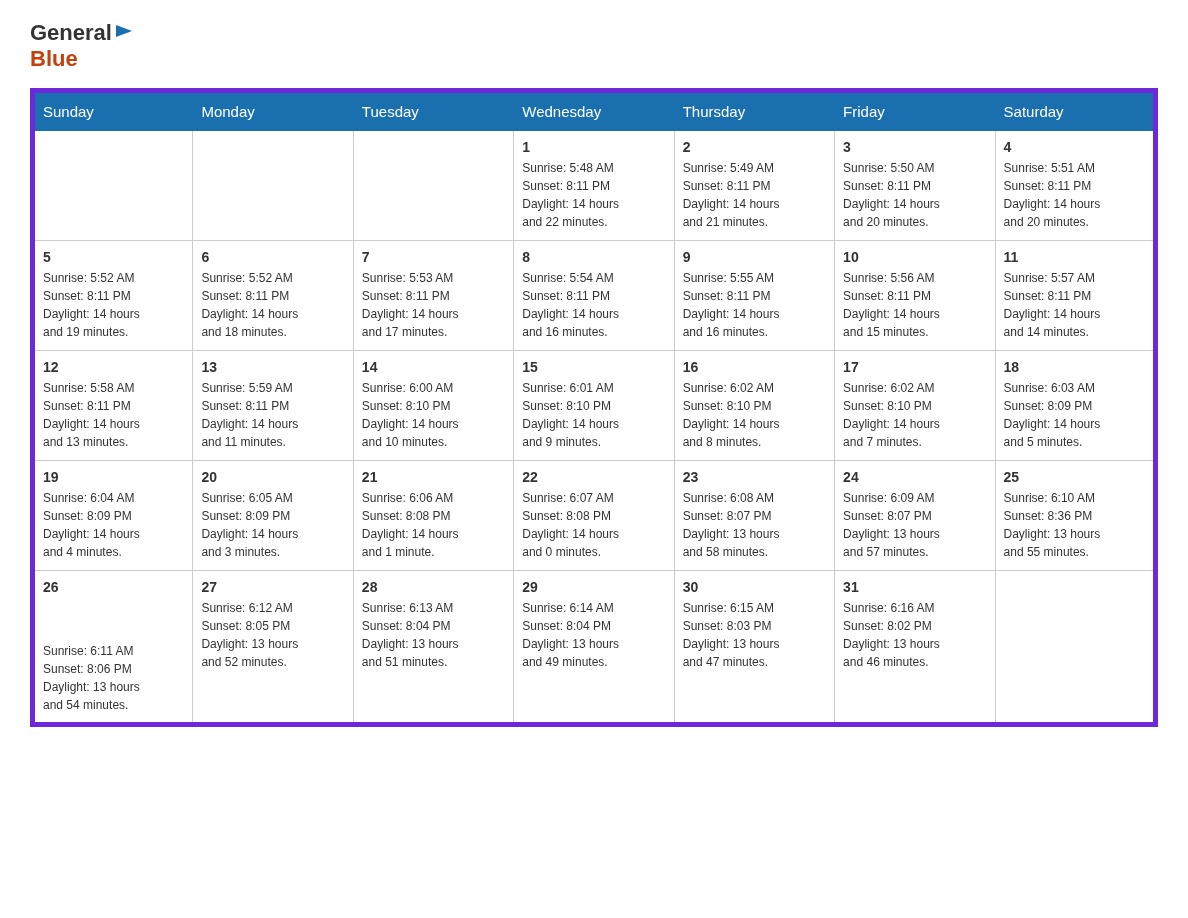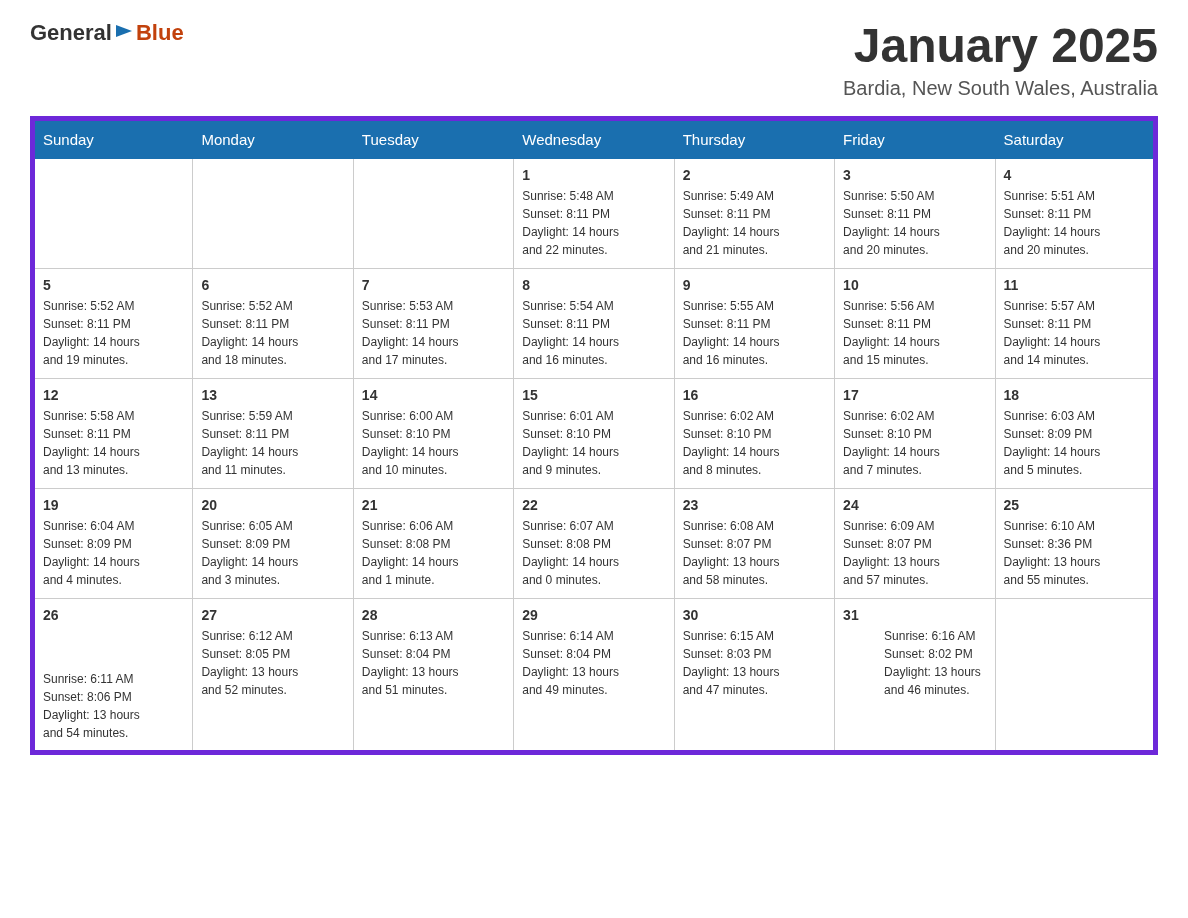--- a/index.html
+++ b/index.html
@@ -80,21 +80,21 @@
     .day-info {
       font-size: 12px;
       color: #333;
       line-height: 1.5;
     }
     .empty-cell {
       background: #fff;
     }
     .logo-wrapper {
       display: flex;
-      flex-direction: row;
+      flex-direction: column;
       align-items: flex-start;
     }
     .logo-line1 {
       display: flex;
       align-items: center;
     }
   </style>
 </head>
 <body>
 
@@ -102,24 +102,20 @@
   <div class="logo-wrapper">
     <div class="logo-line1">
       <span class="logo-text-general">General</span>
       <svg class="logo-icon" viewBox="0 0 20 20">
         <polygon points="2,2 18,8 2,14" fill="#1a6faf"></polygon>
       </svg>
     </div>
     <div>
       <span class="logo-text-blue">Blue</span>
     </div>
-  </div>
-  <div class="title-area">
-    <div class="month-title">January 2025</div>
-    <div class="location-title">Bardia, New South Wales, Australia</div>
   </div>
 </div>
 
 <table class="calendar-table">
   <thead>
     <tr>
       <th>Sunday</th>
       <th>Monday</th>
       <th>Tuesday</th>
       <th>Wednesday</th>
@@ -346,21 +342,21 @@
         </td>
         <td>
           <span class="day-number">30</span>
           <div class="day-info" style="white-space: pre-line;">Sunrise: 6:15 AM
 Sunset: 8:03 PM
 Daylight: 13 hours
 and 47 minutes.</div>
         </td>
         <td>
           <span class="day-number">31</span>
-          <div class="day-info" style="white-space: pre-line; margin-left: 41px;">Sunrise: 6:16 AM
+          <div class="day-info" style="white-space: pre-line;">Sunrise: 6:16 AM
 Sunset: 8:02 PM
 Daylight: 13 hours
 and 46 minutes.</div>
         </td>
         <td class="empty-cell"></td>
       </tr>
     </tbody>
 </table>
 
 </body></html>

